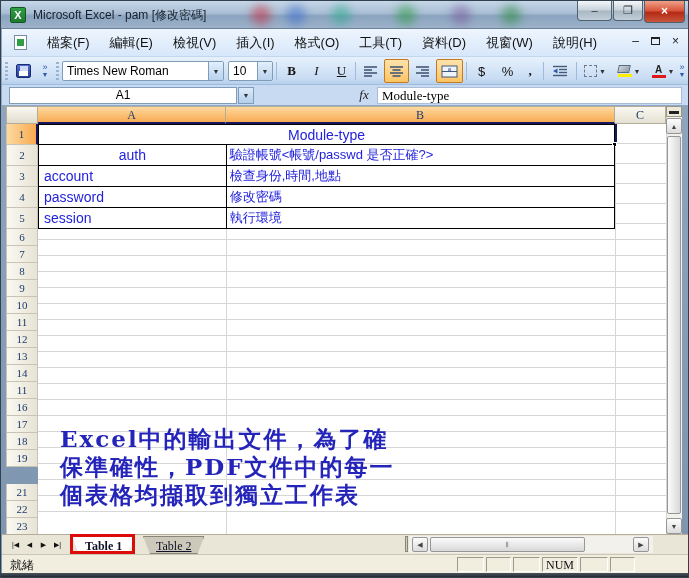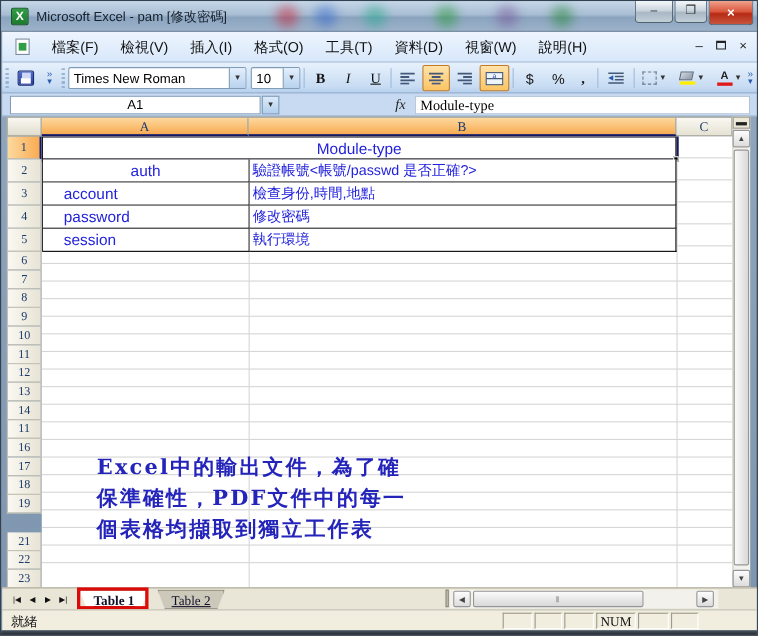--- a/index.html
+++ b/index.html
@@ -74,27 +74,27 @@
   .grid-row{border-bottom:1px solid #d6d6d6;width:100%;}
   .vline{position:absolute;top:0;width:1px;height:410px;background:#d6d6d6;}
   
   #cell-title{position:absolute;left:0px;top:0px;width:577px;height:21px;background:#fff;
     border:1px solid #000;box-shadow:0 0 0 2px #17175f;
     color:var(--cell-text);font-size:14px;text-align:center;line-height:20px;}
   #fill-handle{position:absolute;right:-3px;bottom:-3px;width:5px;height:5px;background:#000;border:1px solid #fff;}
   #table-rows{position:absolute;left:0px;top:21px;width:577px;border-left:1px solid #000;}
   .t-row{display:flex;height:21px;}
   .t-a{width:188px;border-right:1px solid #000;border-bottom:1px solid #000;background:#fff;
-    color:var(--cell-text);font-size:14px;line-height:20px;padding-left:19px;}
+    color:var(--cell-text);font-size:14px;line-height:20px;padding-left:5px;}
   .t-a.center{text-align:center;padding-left:0;}
   .t-b{width:389px;border-right:1px solid #000;border-bottom:1px solid #000;background:#fff;
     color:var(--cell-text);font-size:13px;line-height:20px;padding-left:3px;white-space:nowrap;overflow:hidden;}
   
-  #annotation{position:absolute;left:22px;top:287px;color:var(--annot);
-    font-family:"DejaVu Serif",serif;font-weight:bold;font-size:19px;letter-spacing:2px;line-height:28px;white-space:nowrap;margin-left:28px;}
+  #annotation{position:absolute;left:22px;top:301px;color:var(--annot);
+    font-family:"DejaVu Serif",serif;font-weight:bold;font-size:23px;letter-spacing:2px;line-height:28px;white-space:nowrap;}
   
   .sb-btn{position:absolute;background:linear-gradient(180deg,#fdfdfd,#dcdcdc);border:1px solid #969696;border-radius:2px;
     color:#444;font-size:7px;display:flex;align-items:center;justify-content:center;}
   #vscroll-track{position:absolute;left:665px;top:105px;width:16px;height:430px;background:#f3f1ec;border-left:1px solid #d9d5c8;}
   #vsplit{position:absolute;left:665px;top:105px;width:16px;height:11px;background:#ece9d8;border:1px solid #9a978a;}
   #vsplit::after{content:"";position:absolute;left:2px;top:4px;width:10px;height:3px;background:#222;}
   #vthumb{position:absolute;left:666px;top:135px;width:14px;height:378px;background:linear-gradient(90deg,#fbfbfb,#d8d8d8);border:1px solid #969696;border-radius:2px;}
   #hscroll-track{position:absolute;left:408px;top:535px;width:244px;height:17px;background:#f3f1ec;}
   #hthumb{position:absolute;left:429px;top:536px;width:155px;height:15px;background:linear-gradient(180deg,#fbfbfb,#d8d8d8);border:1px solid #969696;border-radius:2px;
     display:flex;align-items:center;justify-content:center;font-size:7px;color:#777;letter-spacing:1px;}
@@ -132,20 +132,21 @@
     <div id="title-text">Microsoft Excel - pam [修改密碼]</div>
     <div class="winbtn" id="btn-min">–</div>
     <div class="winbtn" id="btn-max">❐</div>
     <div class="winbtn" id="btn-close">×</div>
   </div>
 
   <div id="menubar">
     <div id="menu-doc-icon"></div>
     <div id="menu-items" style="display:flex;">
         <span class="menu-item">檔案(F)</span>
+        <span class="menu-item">編輯(E)</span>
         <span class="menu-item">檢視(V)</span>
         <span class="menu-item">插入(I)</span>
         <span class="menu-item">格式(O)</span>
         <span class="menu-item">工具(T)</span>
         <span class="menu-item">資料(D)</span>
         <span class="menu-item">視窗(W)</span>
         <span class="menu-item">說明(H)</span>
       </div>
     <div id="menu-win-controls">
       <span>–</span>

